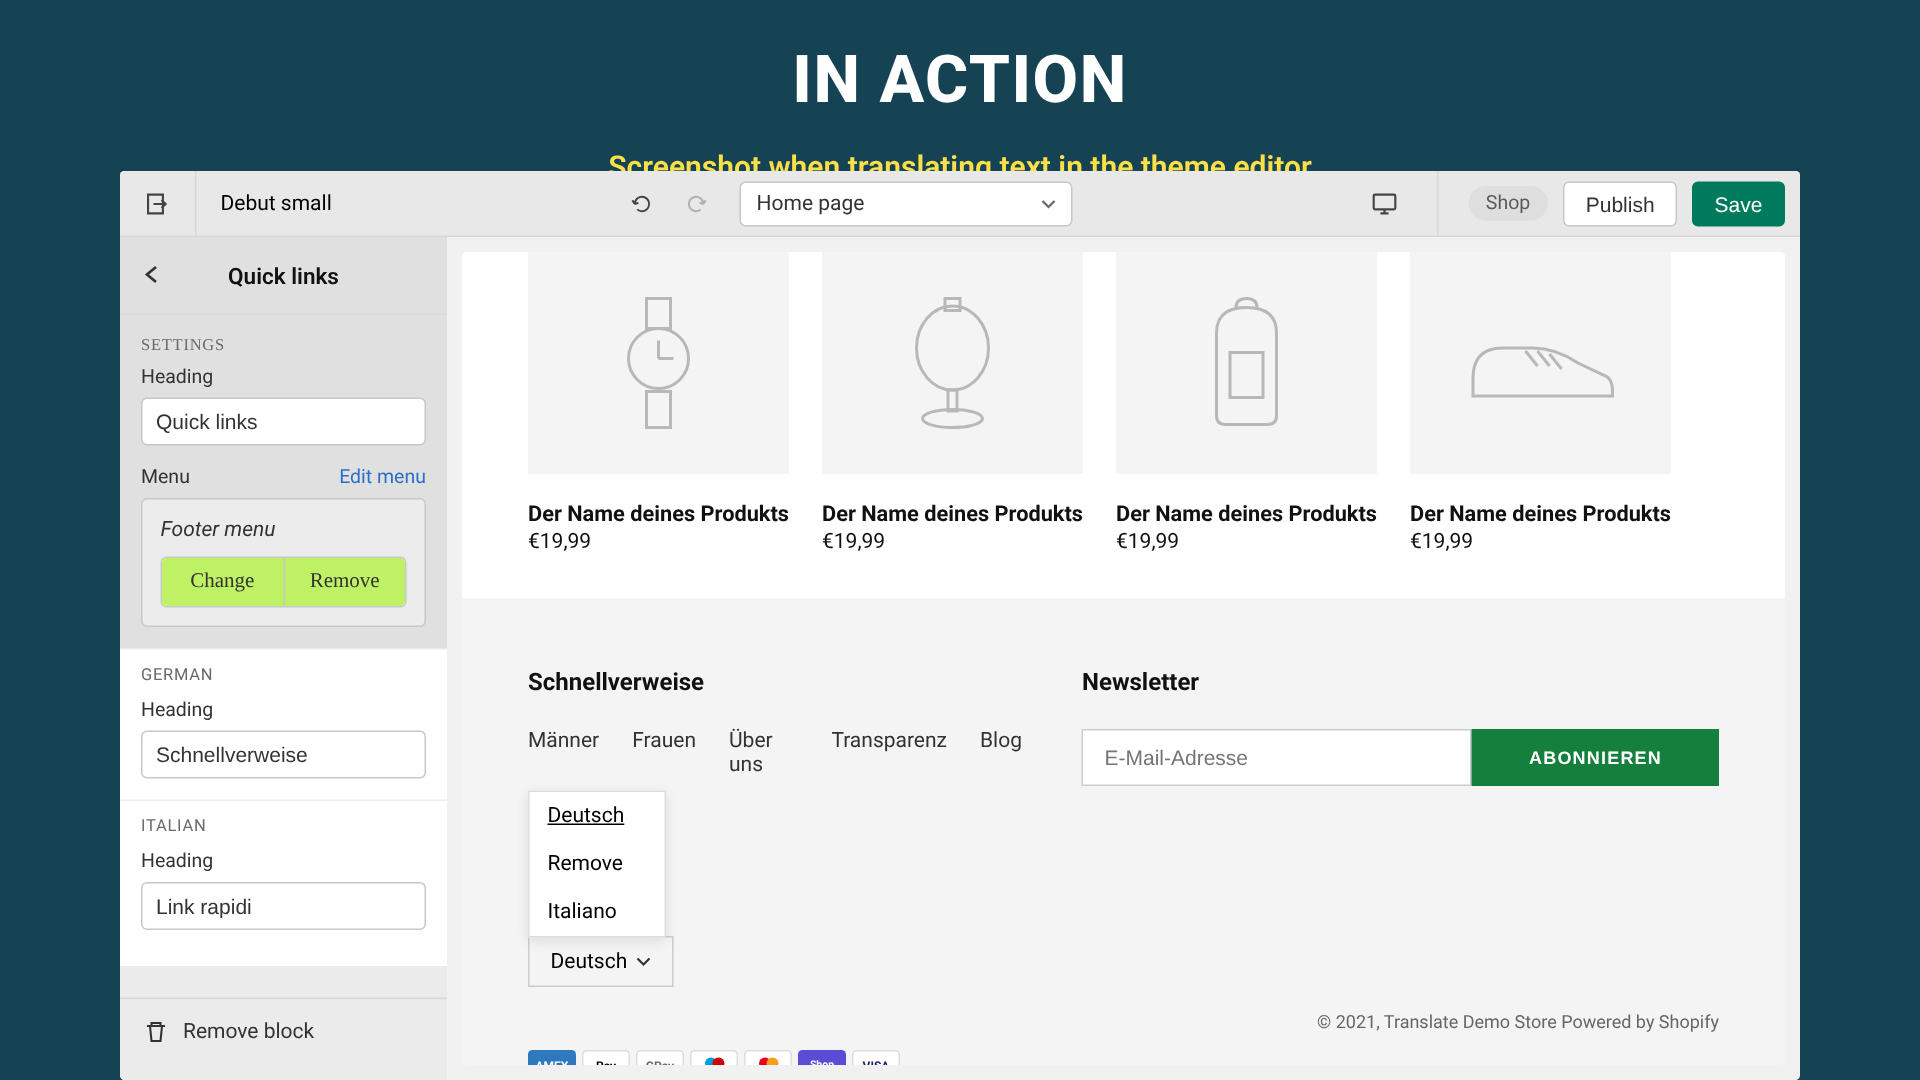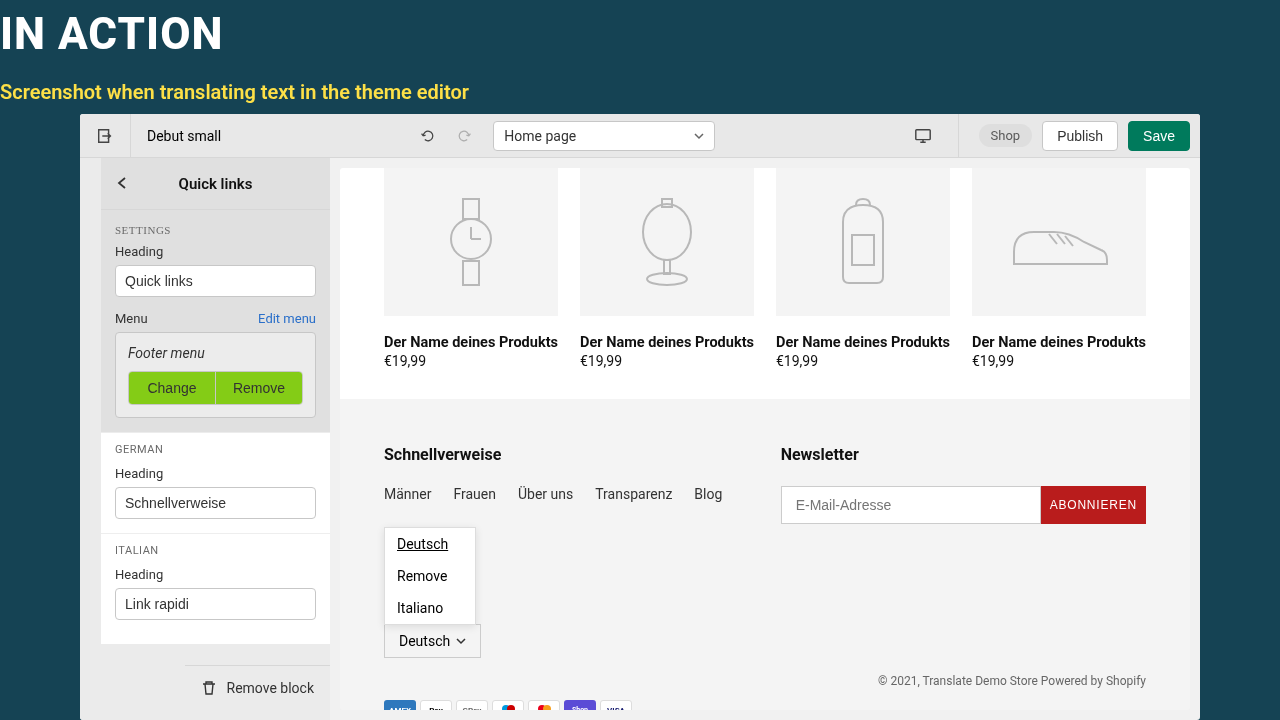--- a/index.html
+++ b/index.html
@@ -1,48 +1,48 @@
 <!DOCTYPE html>
 <html><head>
 <meta charset="utf-8">
 <style>
 * { margin: 0; padding: 0; box-sizing: border-box; }
 body { font-family: -apple-system, BlinkMacSystemFont, "Segoe UI", Roboto, Helvetica, Arial, sans-serif; background: #154354; width: 1280px; height: 720px; overflow: hidden; }
-.hero { padding-top: 8px; }
+.hero { text-align: center; padding-top: 27px; }
 .hero h1 { color: #fff; font-size: 44px; font-weight: 800; letter-spacing: 1px; }
 .hero h2 { color: #fde047; font-size: 20px; font-weight: 600; margin-top: 20px; }
 .editor { position: absolute; left: 80px; top: 114px; width: 1120px; height: 606px; background: #f1f1f1; border-radius: 3px; overflow: hidden; }
 
 .topbar { height: 44px; background: #e8e8e8; border-bottom: 1px solid #d7d7d7; display: flex; align-items: center; padding: 0 10px; }
 .icon-btn { width: 30px; height: 30px; display: flex; align-items: center; justify-content: center; color: #444; border: none; background: none; cursor: pointer; }
 .divider { width: 1px; height: 44px; background: #d7d7d7; margin: 0 10px; }
 .theme-name { font-size: 14px; color: #000000; margin-right: auto; margin-left: 6px; }
 .undo-redo { display: flex; gap: 6px; margin-right: 14px; }
 .page-select { background: #fff; border: 1px solid #c7c7c7; border-radius: 4px; height: 30px; width: 222px; display: flex; align-items: center; justify-content: space-between; padding: 0 10px; font-size: 14px; color: #333; cursor: pointer; }
 .topbar-right { margin-left: auto; display: flex; align-items: center; gap: 10px; }
 .chip { background: #dedede; color: #5a5a5a; border-radius: 12px; font-size: 13px; padding: 4px 12px; }
 .btn { border: 1px solid #c7c7c7; background: #fff; border-radius: 4px; padding: 6px 14px; font-size: 14px; color: #333; cursor: pointer; }
 .btn.primary { background: #007a5c; color: #fff; border-color: #007a5c; }
 
 .main { display: flex; height: calc(100% - 44px); }
 
-.sidebar { width: 250px; background: #ebebeb; padding: 10px; position: relative; display: flex; flex-direction: column; align-items: flex-end; }
+.sidebar { width: 218px; background: #ebebeb; padding: 10px; position: relative; display: flex; flex-direction: column; }
 .side-top { background: #e0e0e0; margin: -10px -10px 0 -10px; }
 .side-header { display: flex; align-items: center; justify-content: center; position: relative; height: 52px; border-bottom: 1px solid #d7d7d7; }
 .side-header .back { position: absolute; left: 16px; color: #333; cursor: pointer; }
 .side-title { font-weight: 600; font-size: 15px; color: #111; }
 .section-lbl { font-size: 11px; letter-spacing: 0.5px; color: #6a6a6a; padding: 14px 14px 8px; font-family: Liberation Serif, serif; }
 .field { padding: 0 14px 14px; }
 .field-lbl { font-size: 13px; color: #333; margin-bottom: 6px; display: flex; justify-content: space-between; }
 .field-lbl a { color: #2a6fc9; text-decoration: none; font-size: 13px; }
 .input { width: 100%; border: 1px solid #c7c7c7; border-radius: 4px; padding: 7px 9px; font-size: 14px; background: #fff; color: #333; }
 .menu-box { border: 1px solid #c7c7c7; border-radius: 4px; background: #ececec; padding: 12px; }
 .menu-name { font-size: 14px; color: #333; margin-bottom: 10px; font-style: italic; }
 .btn-row { display: flex; border: 1px solid #c7c7c7; border-radius: 4px; overflow: hidden; background: #fff; }
-.btn-row button { flex: 1; border: none; background: #84cc16; font-size: 14px; padding: 8px 0; cursor: pointer; color: #333; }
+.btn-row button { flex: 1; border: none; background: #bef264; font-size: 14px; padding: 8px 0; cursor: pointer; color: #333; font-family: Liberation Serif, serif; }
 .btn-row button:first-child { border-right: 1px solid #c7c7c7; }
 
 .side-white { background: #fff; margin: 0 -10px; padding: 0 0 10px; border-top: 1px solid #ececec; }
 .lang-sect { padding: 10px 14px 0; border-bottom: 1px solid #eee; }
 .lang-sect:last-child { border-bottom: none; }
 .lang-lbl { font-size: 11px; letter-spacing: 0.5px; color: #6a6a6a; margin-bottom: 10px; }
 
 .remove-block { margin-top: auto; border-top: 1px solid #d7d7d7; margin-left: -10px; margin-right: -10px; padding: 14px 16px; display: flex; align-items: center; gap: 10px; font-size: 14px; color: #333; cursor: pointer; background: #ebebeb; }
 
 .preview { flex: 1; background: #fff; margin: 10px; border-radius: 3px; overflow: auto; }
@@ -52,21 +52,21 @@
 .prod-img svg { stroke: #b8b8b8; fill: none; stroke-width: 2; }
 .prod-name { font-weight: 700; font-size: 14.5px; color: #111; margin-top: 18px; }
 .prod-price { font-size: 14px; color: #111; margin-top: 2px; }
 
 .footer { background: #f4f4f4; padding: 46px 44px 24px; position: relative; }
 .footer-cols { display: flex; gap: 40px; justify-content: space-between; }
 .fcol h3 { font-size: 16px; font-weight: 700; color: #111; margin-bottom: 22px; }
 .flinks { display: flex; gap: 22px; font-size: 14px; color: #333; }
 .nl-row { display: flex; }
 .nl-input { border: 1px solid #ccc; padding: 10px 14px; font-size: 14px; width: 260px; }
-.nl-btn { background: #b91c1c; color: #fff; border: none; padding: 0 9px; font-size: 12px; letter-spacing: 0.8px; font-weight: 400; cursor: pointer; }
+.nl-btn { background: #15803d; color: #fff; border: none; padding: 0 38px; font-size: 12px; letter-spacing: 0.8px; font-weight: 700; cursor: pointer; }
 
 .lang-popup { position: absolute; left: 44px; top: 128px; background: #fff; border: 1px solid #ddd; width: 92px; box-shadow: 0 2px 8px rgba(0,0,0,0.1); }
 .lang-popup div { padding: 8px 12px; font-size: 14px; cursor: pointer; }
 .lang-popup div.active { text-decoration: underline; }
 
 .lang-current { display: inline-flex; align-items: center; gap: 6px; border: 1px solid #ccc; padding: 8px 14px; font-size: 14px; margin-top: 100px; cursor: pointer; }
 
 .footer-bottom { display: flex; justify-content: space-between; align-items: center; margin-top: 16px; }
 .copyright { font-size: 12px; color: #666; text-align: right; }
 .pay-icons { display: flex; gap: 4px; margin-top: 12px; }

